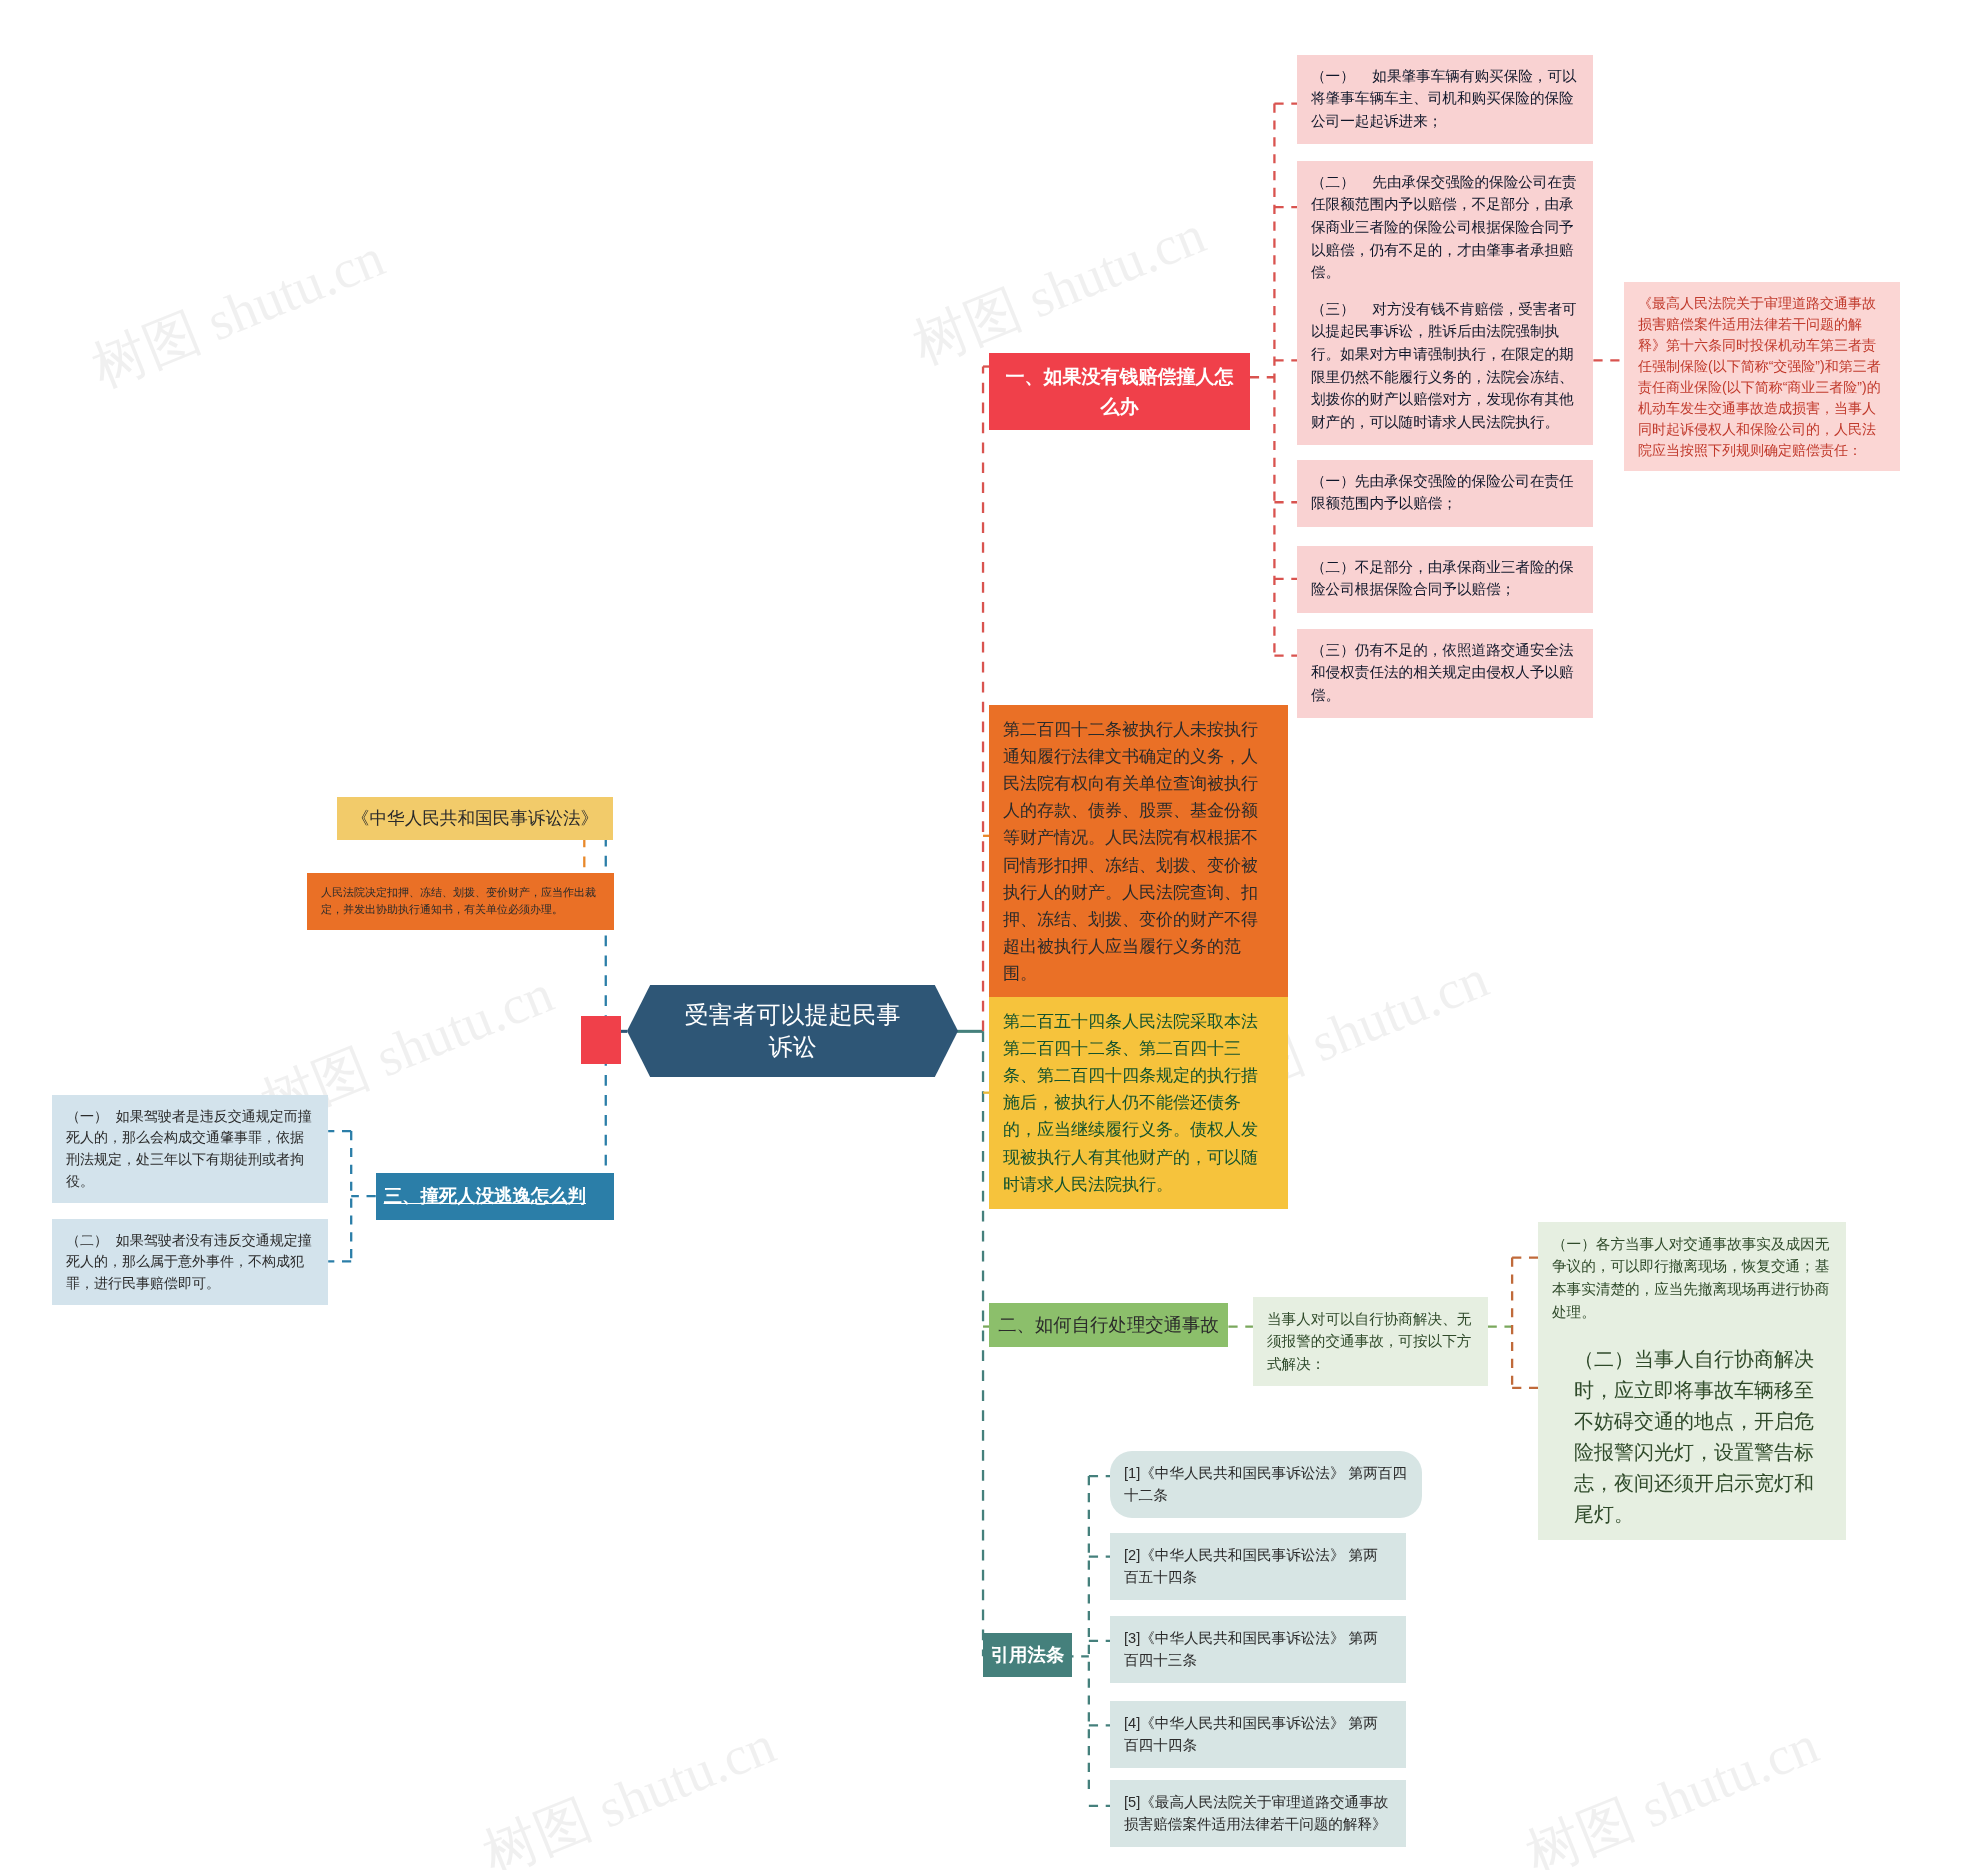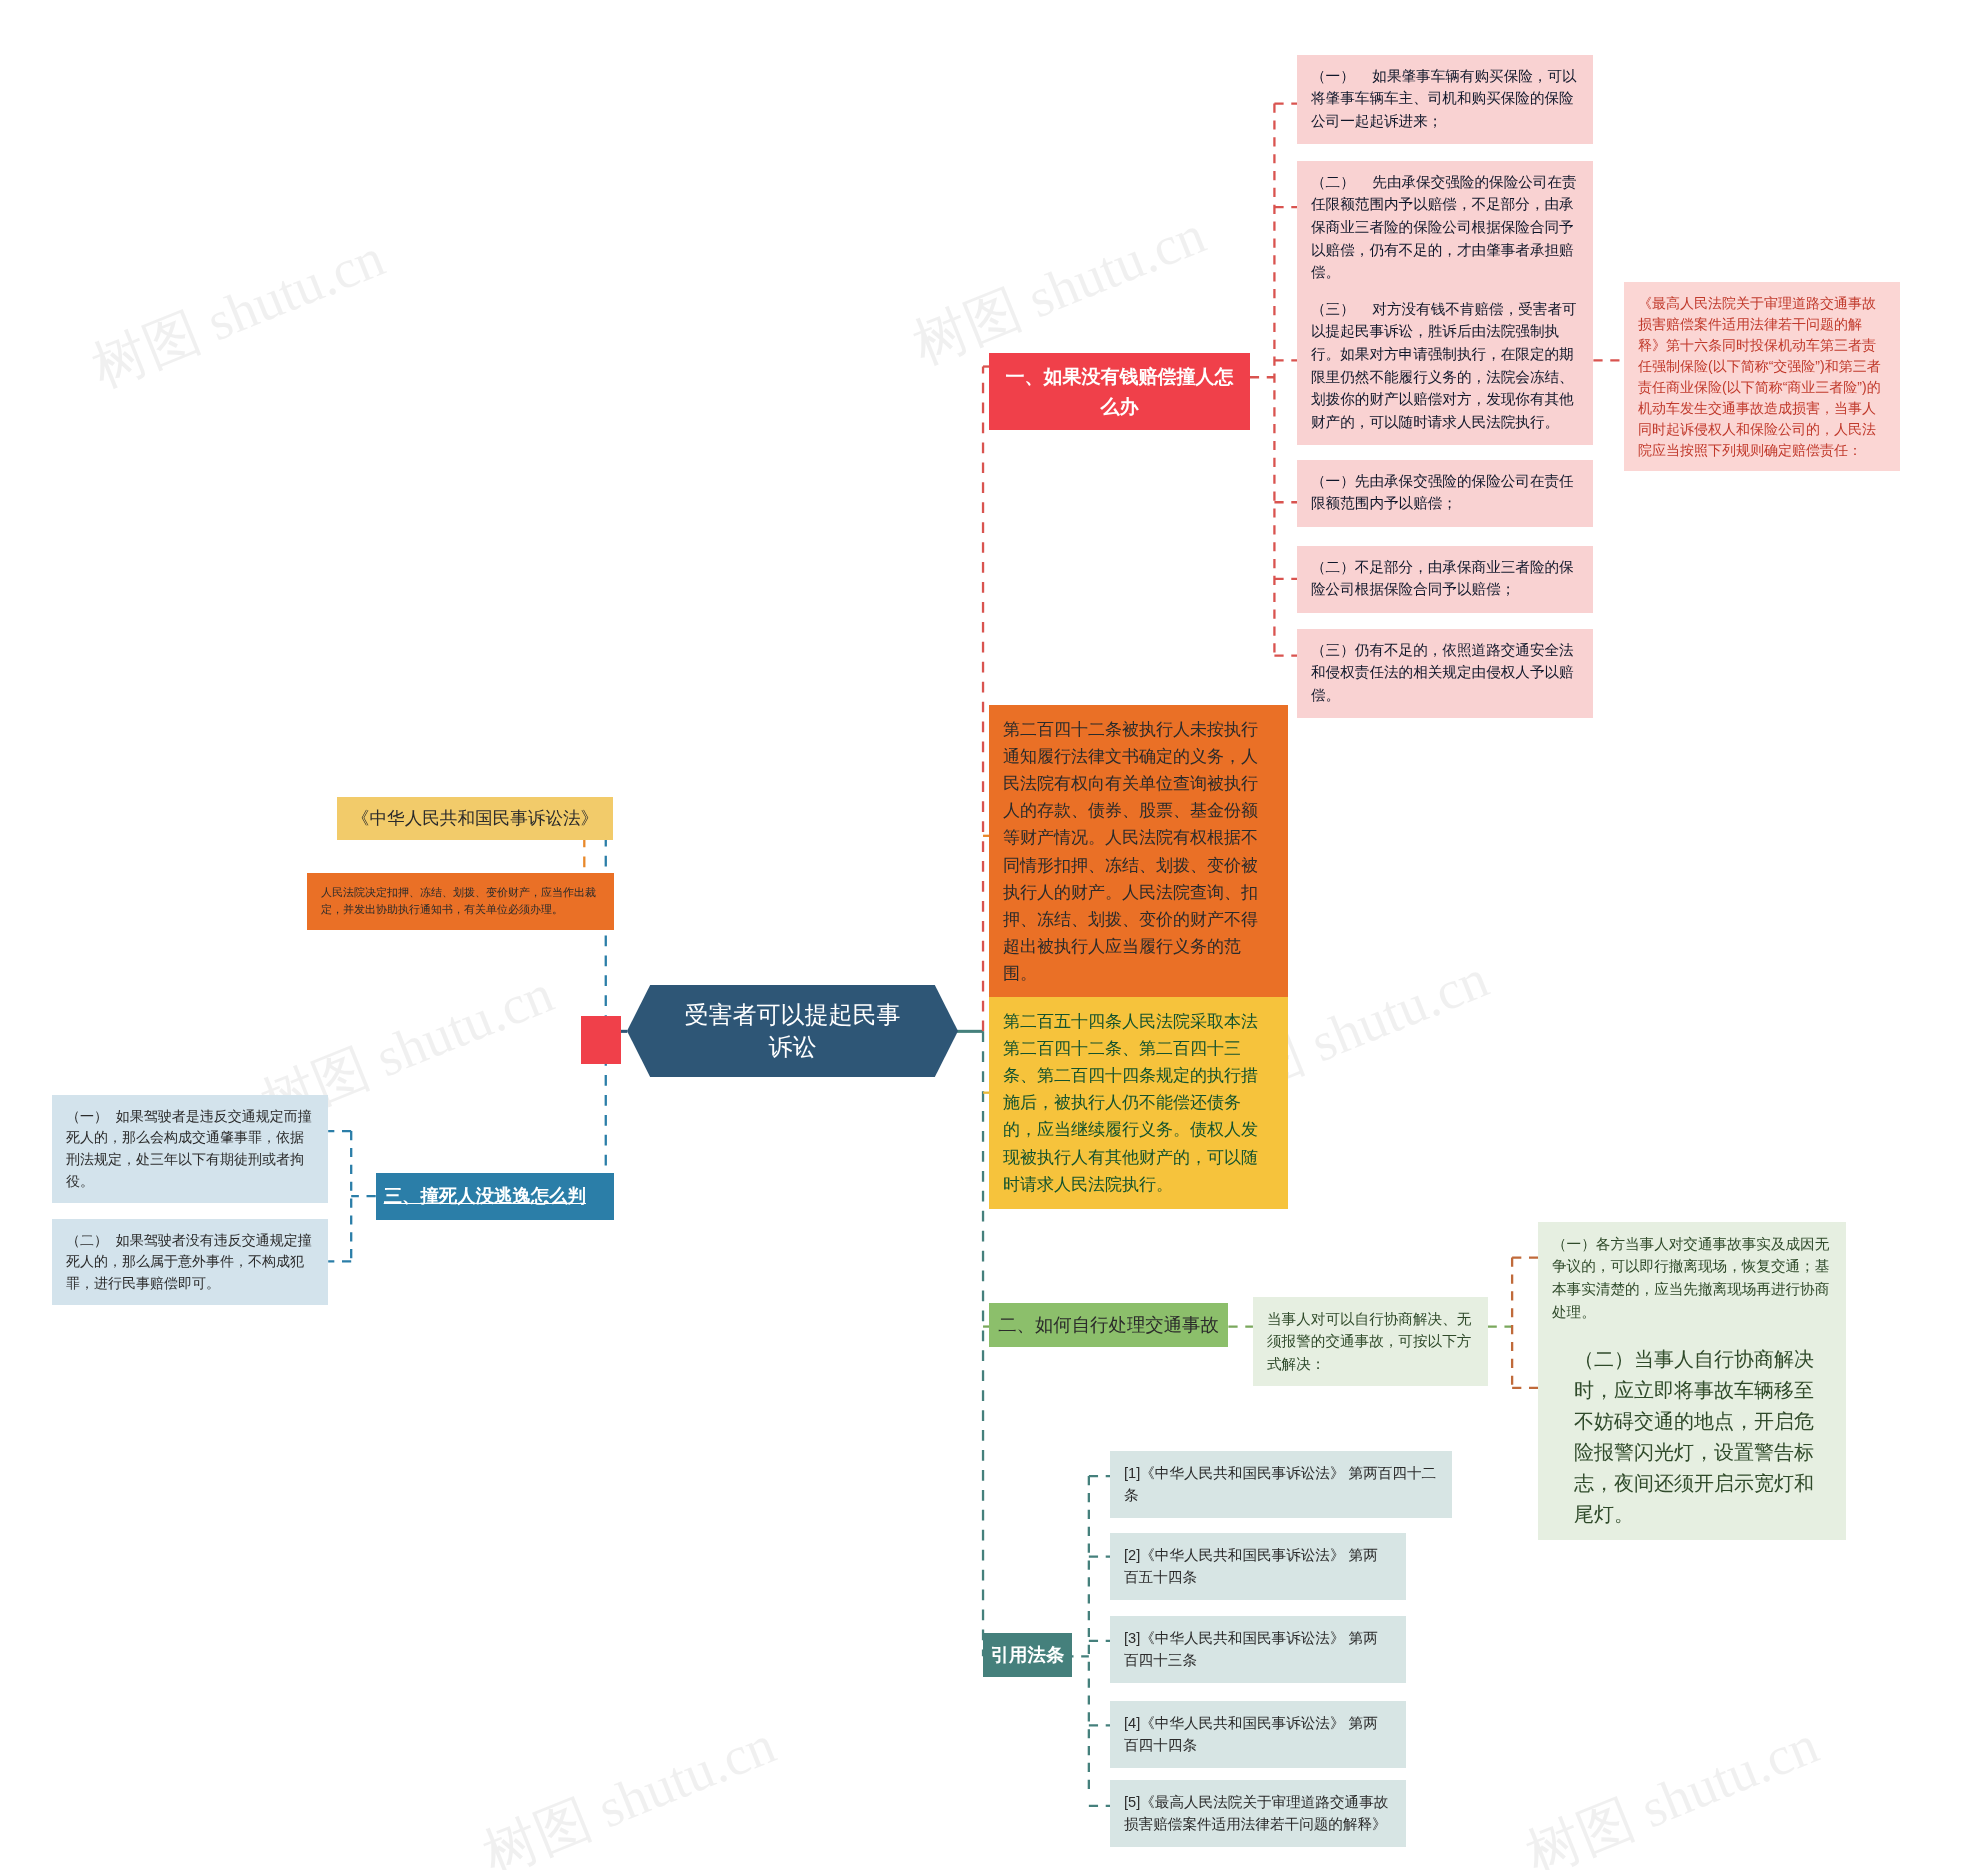--- a/index.html
+++ b/index.html
@@ -172,21 +172,21 @@
   <div class="node n-green" style="left:989px; top:1303px; width:239px; font-size:18.4px; padding:7.7px 7.7px;">二、如何自行处理交通事故</div>
 
   <div class="node n-greenlt" style="left:1253px; top:1297px; width:235px; font-size:14.6px;">当事人对可以自行协商解决、无须报警的交通事故，可按以下方式解决：</div>
 
   <div class="node n-greenlt" style="left:1538px; top:1222px; width:308px; font-size:14.6px;">（一）各方当事人对交通事故事实及成因无争议的，可以即行撤离现场，恢复交通；基本事实清楚的，应当先撤离现场再进行协商处理。</div>
 
   <div class="node n-greenlt" style="left:1538px; top:1333px; width:308px; font-size:20px;padding-left:36px;">（二）当事人自行协商解决时，应立即将事故车辆移至不妨碍交通的地点，开启危险报警闪光灯，设置警告标志，夜间还须开启示宽灯和尾灯。</div>
 
   <div class="node n-teal" style="left:983px; top:1633px; width:89px; font-size:18.4px; padding:7.7px 6.1px;">引用法条</div>
 
-  <div class="node n-teallt" style="left:1110px; top:1451px; width:342px; font-size:14.6px;">[1]《中华人民共和国民事诉讼法》 第两百四十二条</div>
+  <div class="node n-teallt" style="left:1110px; top:1451px; width:312px; font-size:14.6px;border-radius:22px;">[1]《中华人民共和国民事诉讼法》 第两百四十二条</div>
 
   <div class="node n-teallt" style="left:1110px; top:1533px; width:296px; font-size:14.6px;">[2]《中华人民共和国民事诉讼法》 第两百五十四条</div>
 
   <div class="node n-teallt" style="left:1110px; top:1616px; width:296px; font-size:14.6px;">[3]《中华人民共和国民事诉讼法》 第两百四十三条</div>
 
   <div class="node n-teallt" style="left:1110px; top:1701px; width:296px; font-size:14.6px;">[4]《中华人民共和国民事诉讼法》 第两百四十四条</div>
 
   <div class="node n-teallt" style="left:1110px; top:1780px; width:296px; font-size:14.6px;">[5]《最高人民法院关于审理道路交通事故损害赔偿案件适用法律若干问题的解释》</div>
 
 </div>

